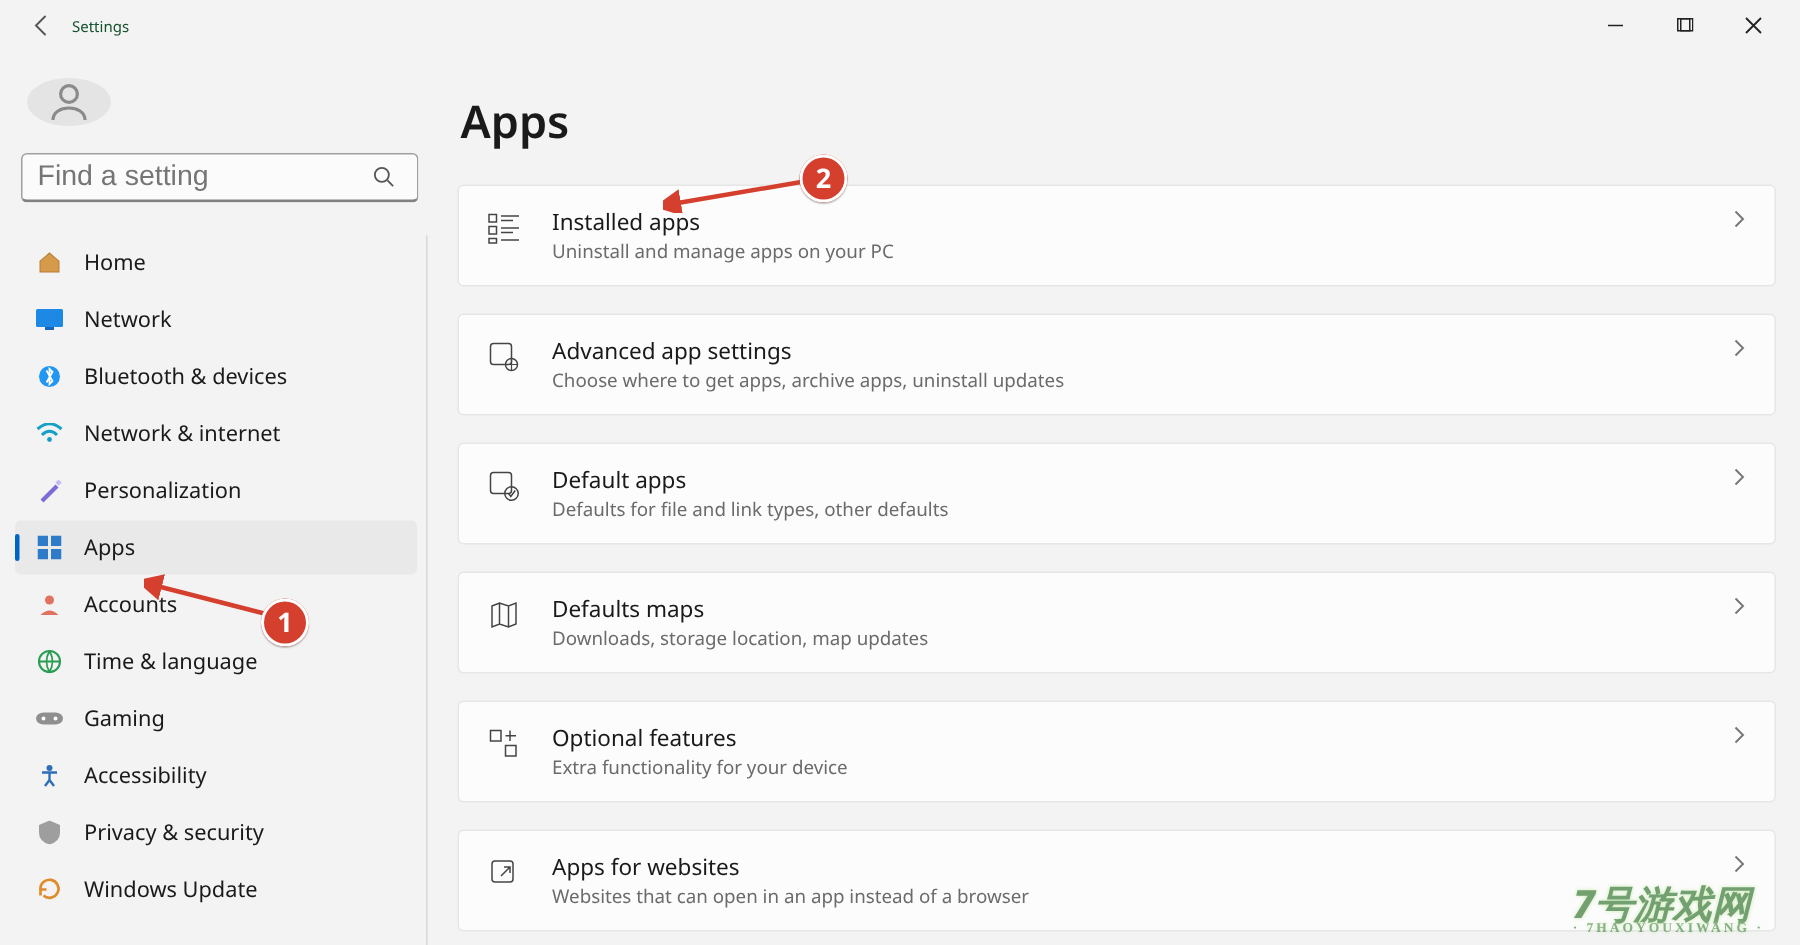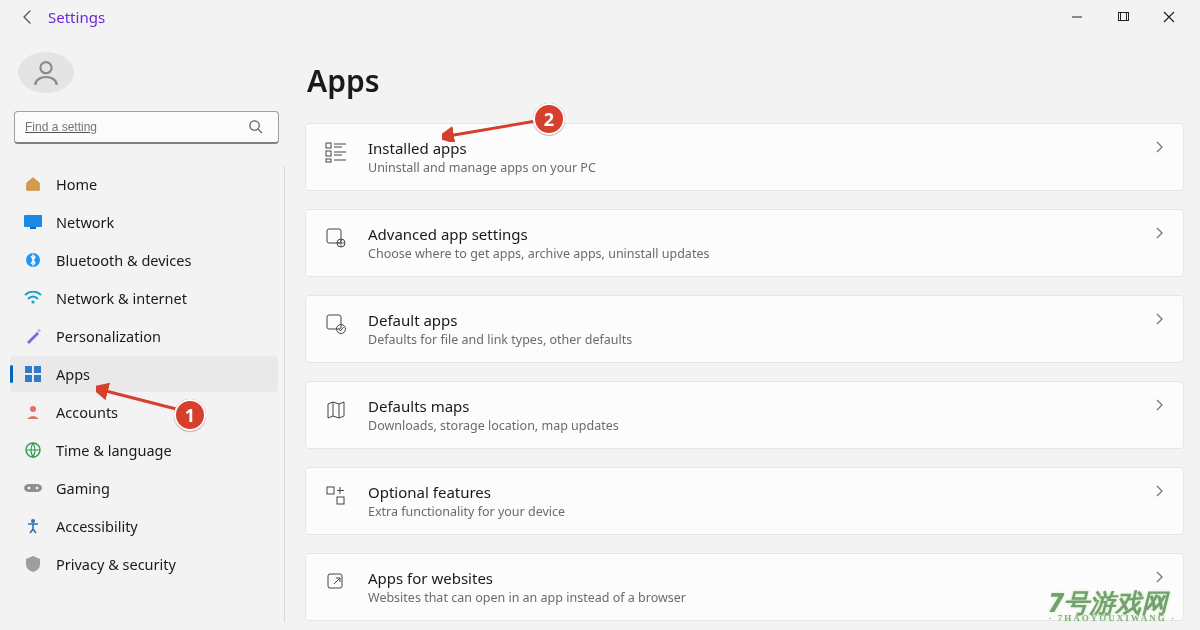--- a/index.html
+++ b/index.html
@@ -19,21 +19,21 @@
     height: 34px;
     padding: 0 8px;
   }
   .titlebar .back {
     width: 40px;
     display: flex;
     justify-content: center;
     color: #555;
     cursor: pointer;
   }
-  .titlebar .title { font-size: 15px; color: #6d28d9; }
+  .titlebar .title { font-size: 10px; color: #14532d; }
   .win-controls {
     margin-left: auto;
     display: flex;
     gap: 0;
   }
   .win-btn {
     width: 46px;
     height: 30px;
     display: flex;
     align-items: center;
@@ -66,24 +66,23 @@
   }
   .searchbox {
     width: 265px;
     margin-left: 4px;
     height: 33px;
     border: 1px solid #a0a0a0;
     border-bottom: 2px solid #808080;
     border-radius: 4px;
     background: #fbfbfb;
     padding: 0 34px 0 10px;
-    font-size: 12px;
+    font-size: 19px;
     color: #555;
     outline: none;
-    text-decoration: underline;
   }
   .searchwrap .sicon {
     position: absolute;
     right: 22px;
     top: 8px;
     color: #666;
   }
   .nav {
     display: flex;
     flex-direction: column;
@@ -342,20 +341,29 @@
         <span class="nav-label">Accessibility</span>
       </div>
       <div class="nav-item">
         <span class="nav-icon">
             <svg width="14" height="16" viewBox="0 0 14 16">
               <path d="M7 0 L14 3 V8 Q14 14 7 16 Q0 14 0 8 V3 Z" fill="#9e9e9e"></path>
             </svg>
           </span>
         <span class="nav-label">Privacy &amp; security</span>
       </div>
+      <div class="nav-item">
+        <span class="nav-icon">
+            <svg width="16" height="16" viewBox="0 0 16 16">
+              <path d="M2 8 A6 6 0 1 1 4 12" stroke="#e08b2c" stroke-width="1.8" fill="none"></path>
+              <path d="M2 12 L2 8 L6 8" stroke="#e08b2c" stroke-width="1.8" fill="none"></path>
+            </svg>
+          </span>
+        <span class="nav-label">Windows Update</span>
+      </div>
     </div>
   </div>
 
   <div class="main">
     <div class="page-title">Apps</div>
 
     <div class="cards">
       <div class="card">
         <div class="card-icon">
             <svg width="22" height="22" viewBox="0 0 22 22">

